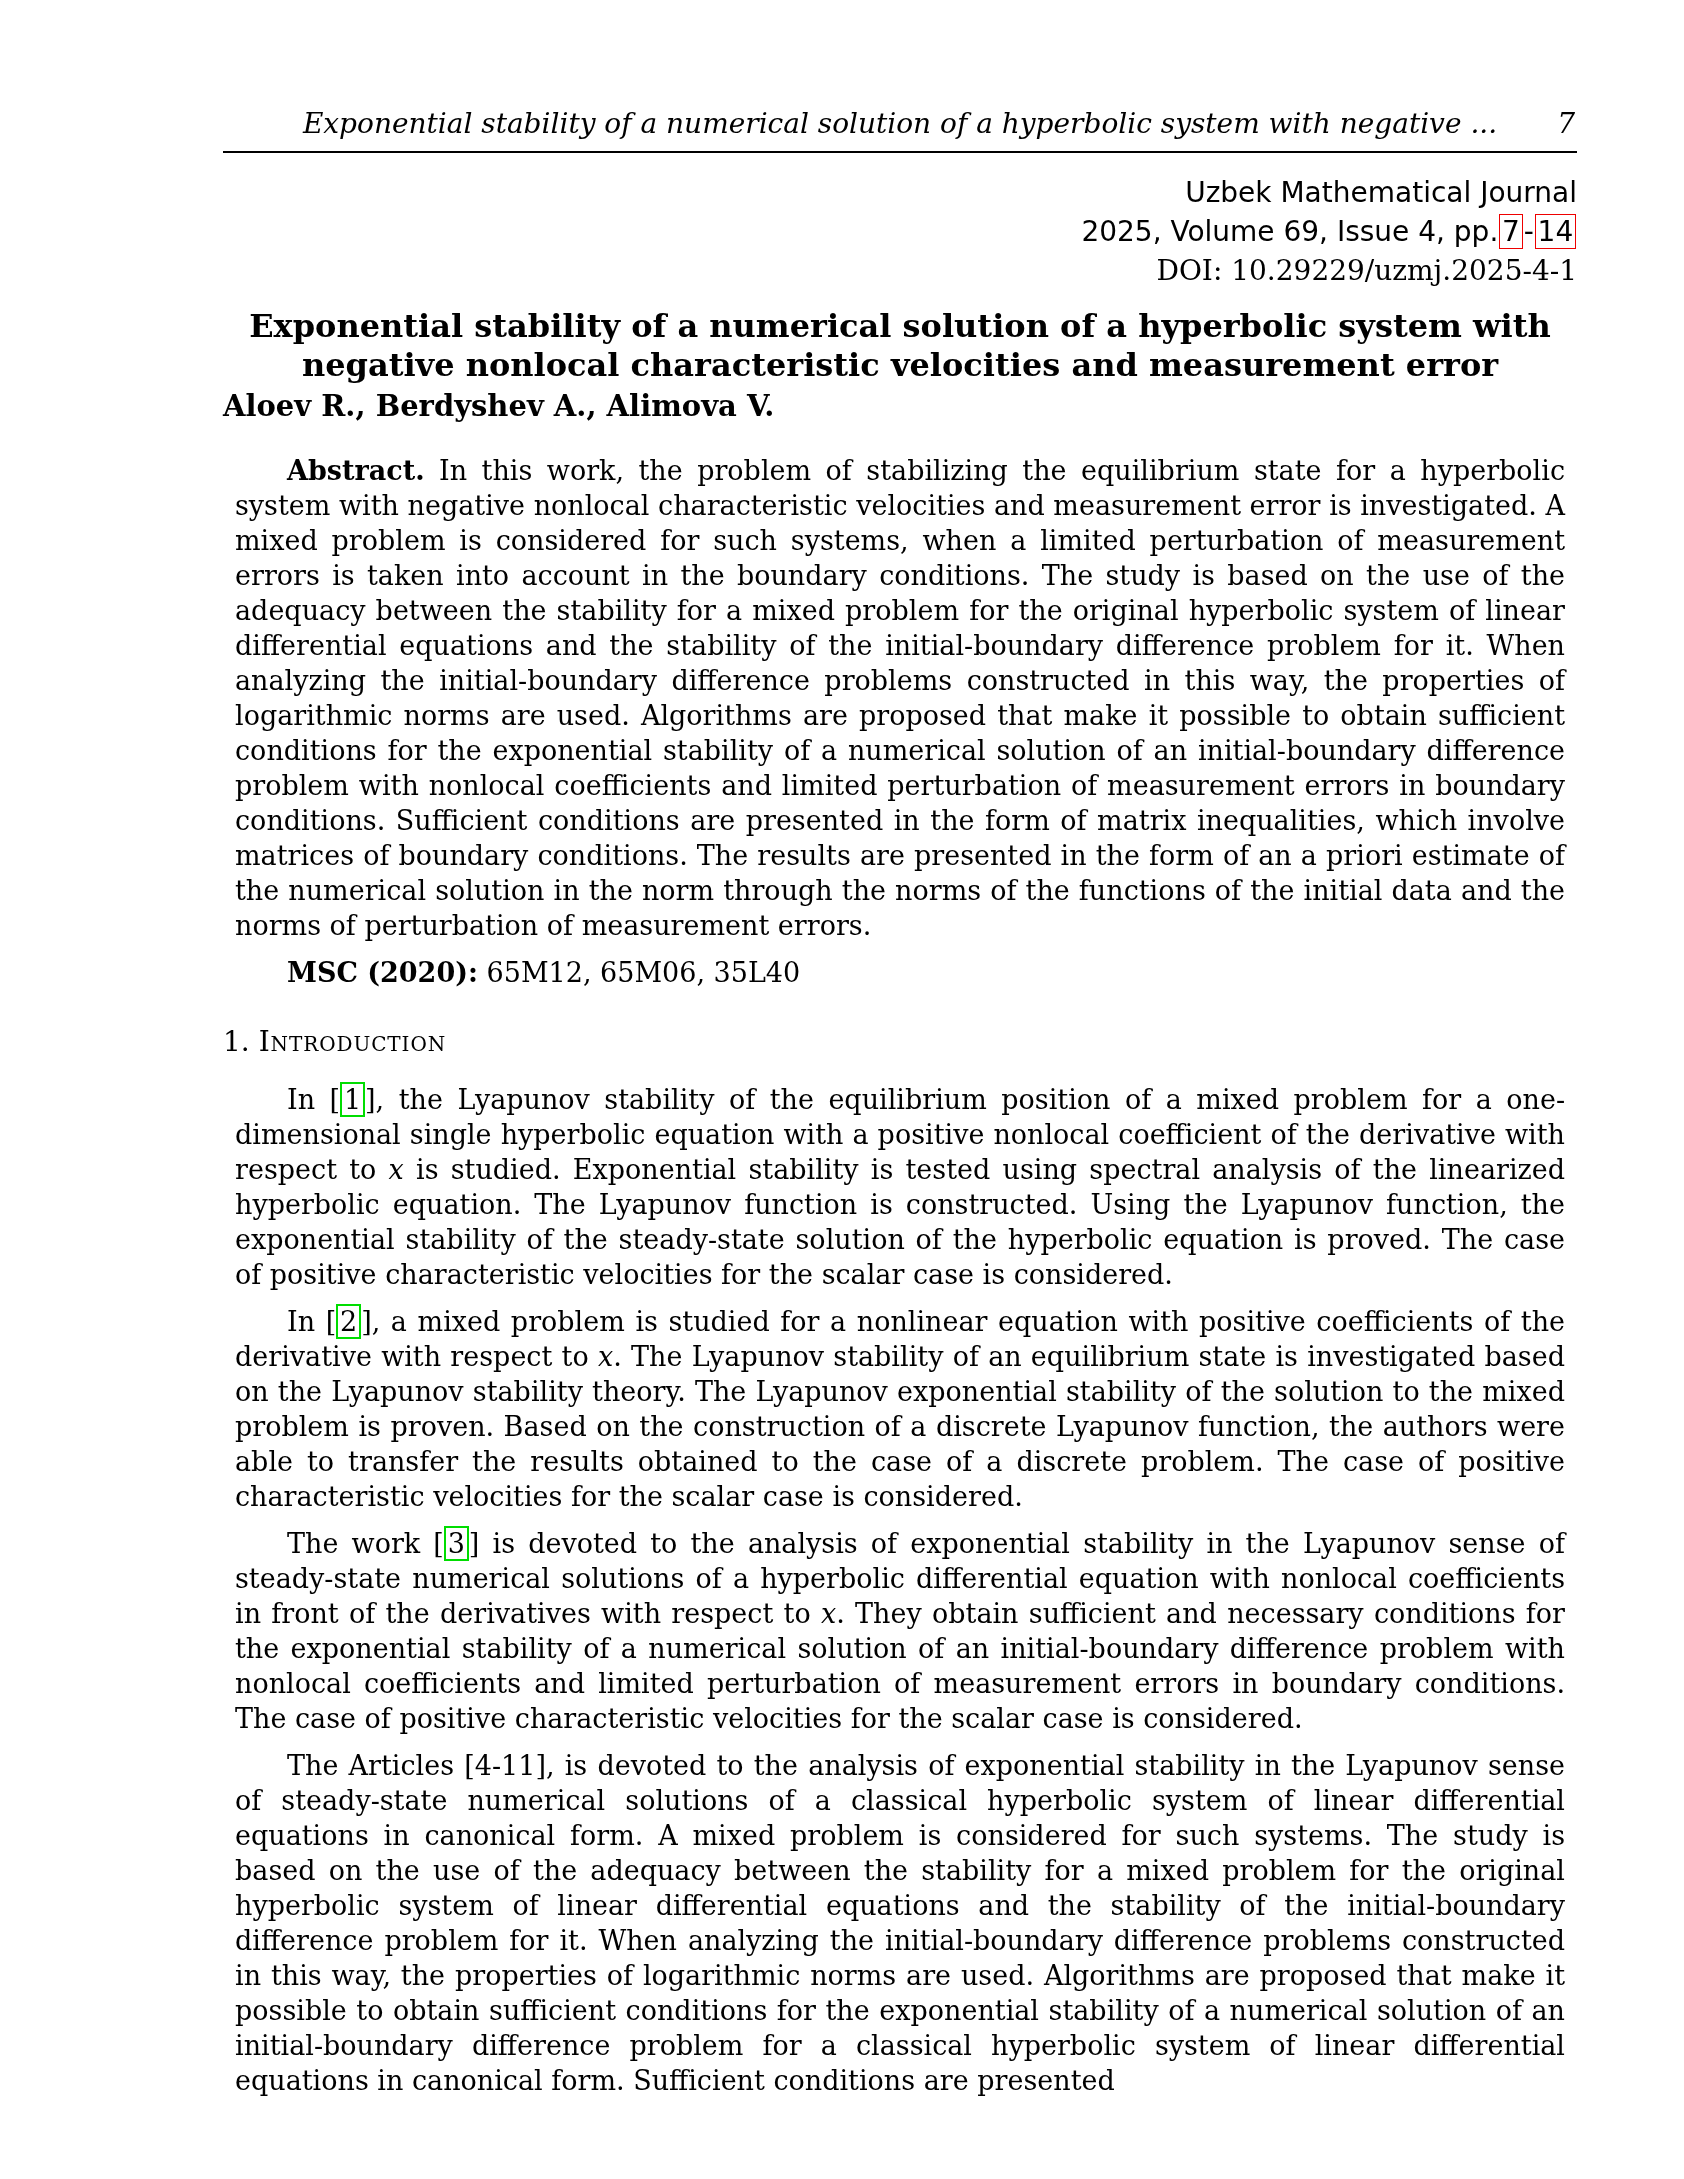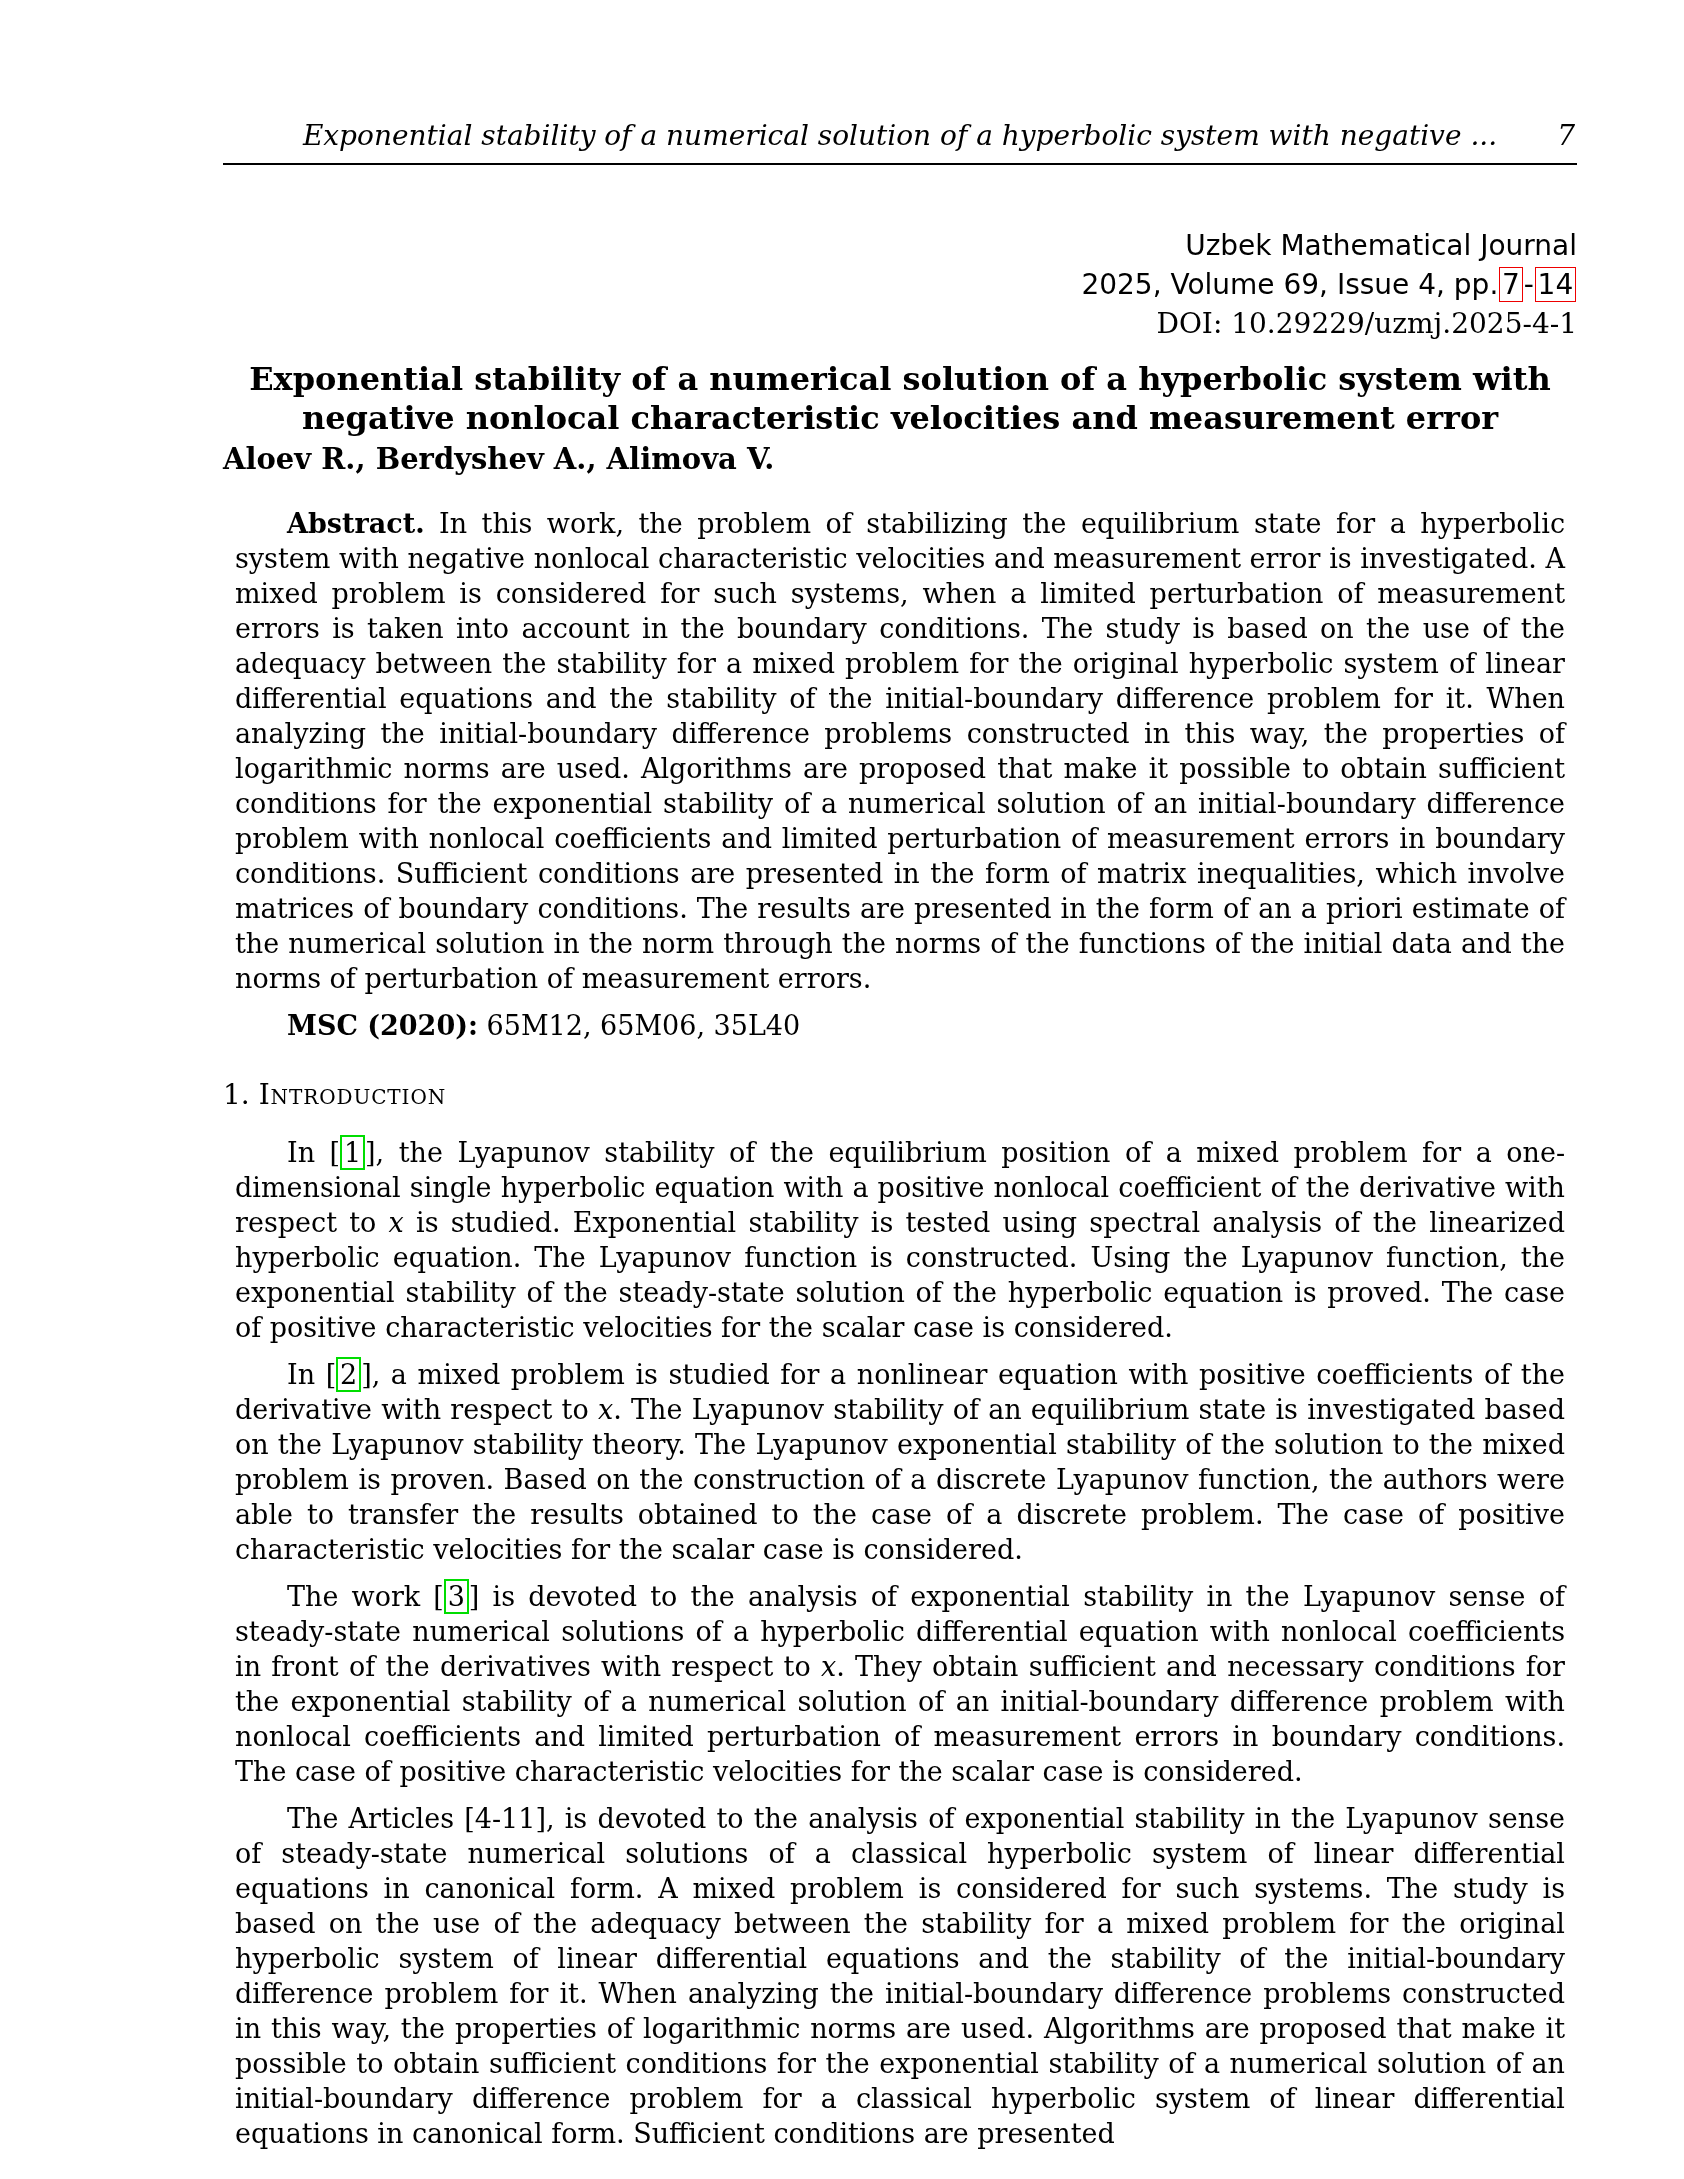--- a/index.html
+++ b/index.html
@@ -10,39 +10,39 @@
   html,body{margin:0;padding:0;}
   body{
     width:1684px;height:2180px;
     background:#ffffff;
     color:var(--ink);
     font-family:"DejaVu Serif","Liberation Serif",serif;
     overflow:hidden;
     position:relative;
   }
   .content{
-    position:absolute;left:223px;top:12px;width:1354px;
+    position:absolute;left:223px;top:0;width:1354px;
   }
   
   .running-head{
     margin-top:108px;
     position:relative;
     border-bottom:2.8px solid var(--ink);
     padding-bottom:11px;
     text-align:center;
     font-style:italic;
     font-size:28px;
     line-height:32px;
   }
   .running-head .pagenum{
     position:absolute;right:1.9px;top:0;
   }
   
   .journal{
-    margin-top:61px;
+    margin-top:20px;
     text-align:right;
     font-family:"DejaVu Sans","Liberation Sans",sans-serif;
     font-size:28px;
     line-height:39px;
   }
   .journal .doi{
     font-family:"DejaVu Serif","Liberation Serif",serif;
   }
   .seg-redbox{
     border:1.9px solid var(--red);

